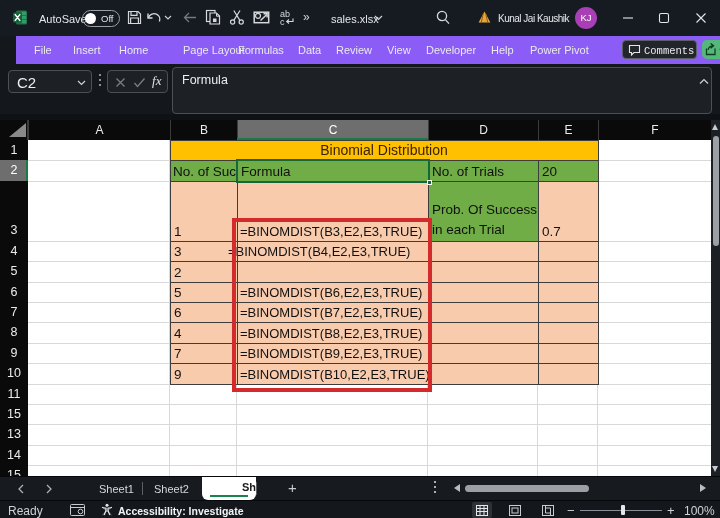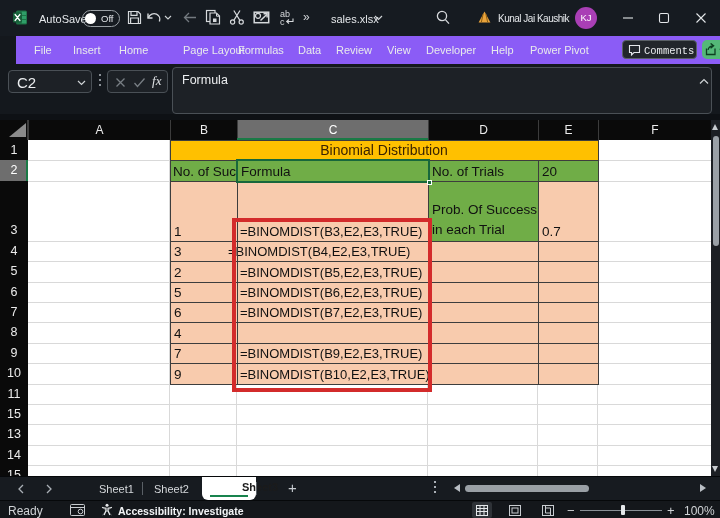--- a/index.html
+++ b/index.html
@@ -280,23 +280,23 @@
       <div class="cell" style="left:4px;top:104px;">3</div>
       <div class="cell" style="left:4px;top:125px;">2</div>
       <div class="cell" style="left:4px;top:145px;">5</div>
       <div class="cell" style="left:4px;top:165px;">6</div>
       <div class="cell" style="left:4px;top:186px;">4</div>
       <div class="cell" style="left:4px;top:206px;">7</div>
       <div class="cell" style="left:4px;top:227px;">9</div>
 
       <div class="cell" style="left:70px;top:84px;width:200px;;font-size:13px">=BINOMDIST(B3,E2,E3,TRUE)</div>
       <div class="cell" style="left:58px;top:104px;width:200px;;font-size:13px">=BINOMDIST(B4,E2,E3,TRUE)</div>
-      <div class="cell" style="left:70px;top:125px;width:200px;;font-size:13px">=BINOMDIST(B5,E2,E3,TRUE)</div>
       <div class="cell" style="left:70px;top:145px;width:200px;;font-size:13px">=BINOMDIST(B6,E2,E3,TRUE)</div>
       <div class="cell" style="left:70px;top:165px;width:200px;;font-size:13px">=BINOMDIST(B7,E2,E3,TRUE)</div>
+      <div class="cell" style="left:70px;top:186px;width:200px;;font-size:13px">=BINOMDIST(B8,E2,E3,TRUE)</div>
       <div class="cell" style="left:70px;top:206px;width:200px;;font-size:13px">=BINOMDIST(B9,E2,E3,TRUE)</div>
       <div class="cell" style="left:70px;top:227px;width:210px;;font-size:13px">=BINOMDIST(B10,E2,E3,TRUE)</div>
 
       <div class="abs" style="left:66px;top:19px;width:194px;height:24px;border:2px solid #17673c;z-index:6;"></div>
       <div class="abs" style="left:257px;top:40px;width:5px;height:5px;background:#17673c;border:1px solid #fff;z-index:7;"></div>
     </div>
 
     <div class="abs" style="left:232px;top:98px;width:200px;height:174px;border:4px solid #d32b2b;z-index:8;"></div>
 
     <div class="abs" style="left:711px;top:0;width:9px;height:356px;background:#1c1f24;">

